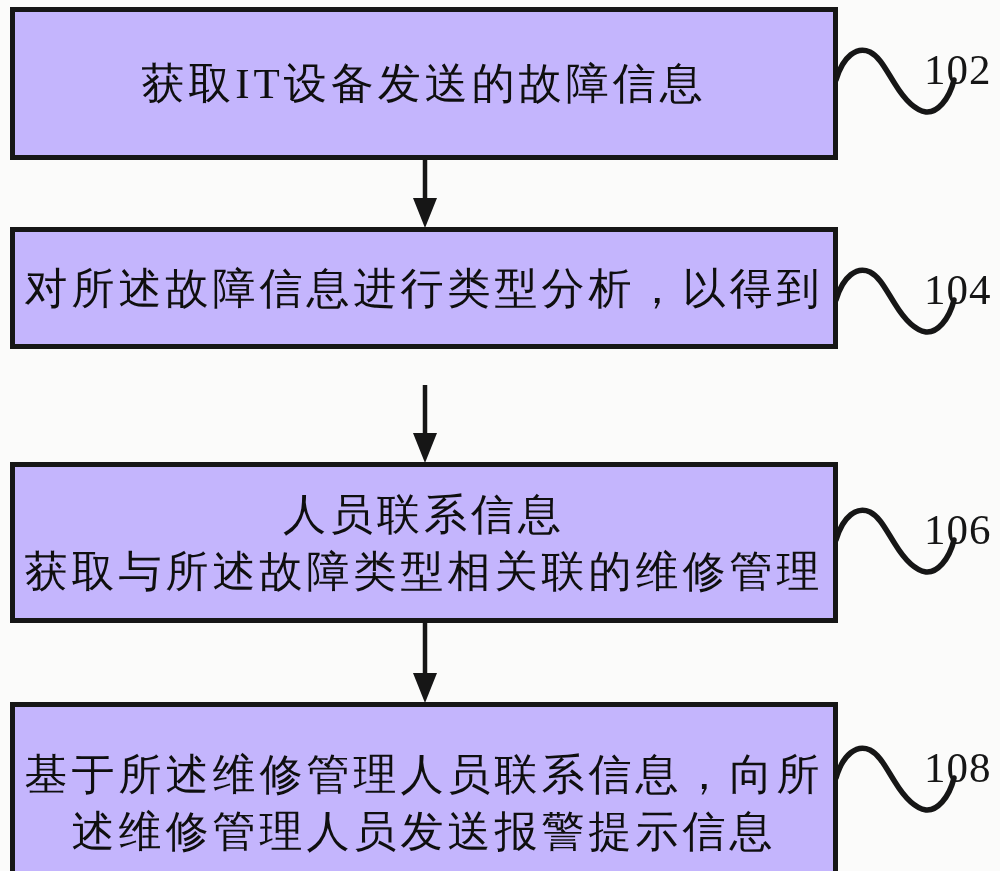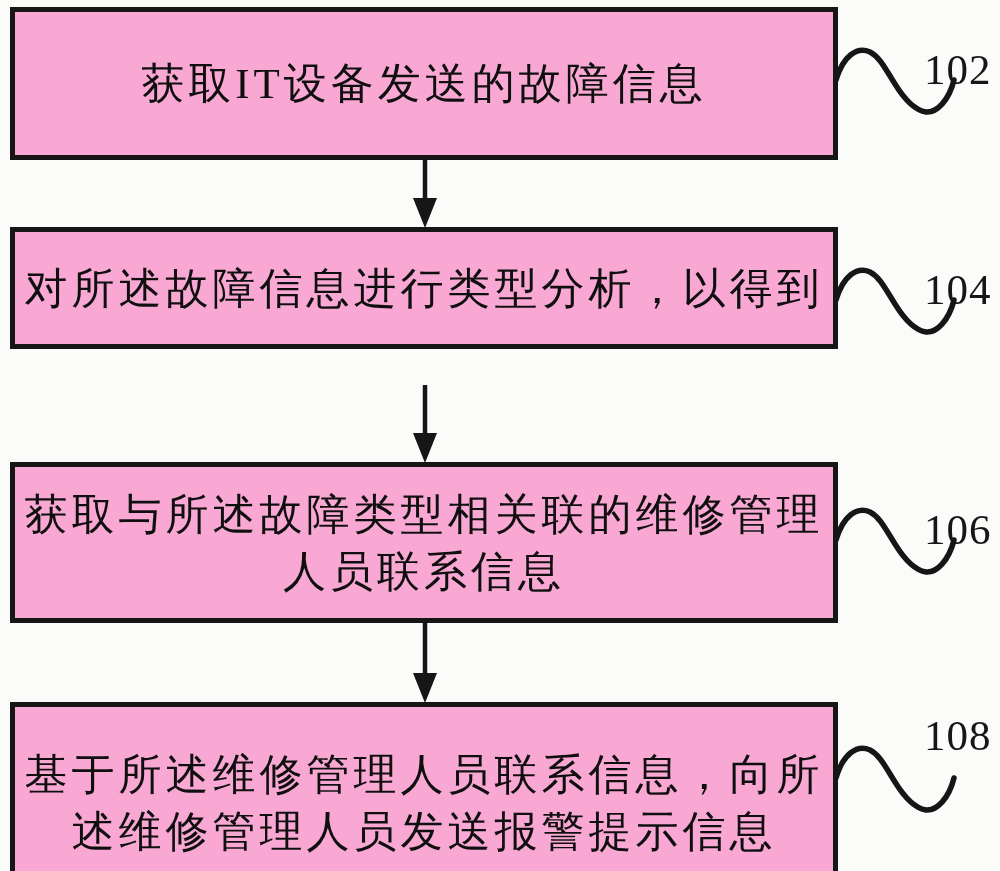--- a/index.html
+++ b/index.html
@@ -3,21 +3,21 @@
 <meta charset="utf-8">
 <style>
   html,body{margin:0;padding:0}
   body{
     width:1000px;height:871px;position:relative;overflow:hidden;
     background:#fbfbfa;
     font-family:"Liberation Serif","DejaVu Serif",serif;
   }
   .flow-box{
     position:absolute;left:10px;width:828px;box-sizing:border-box;
-    border:5px solid #161616;background:#f9a8d4;
+    border:5px solid #161616;background:#c4b5fd;
     display:flex;flex-direction:column;align-items:center;justify-content:center;
     color:#0f0f0f;font-size:43px;line-height:57px;letter-spacing:4px;
     text-align:center;white-space:nowrap;
   }
   #box-102{top:7px;height:153px}
   #box-104{top:227px;height:122px}
   #box-106{top:462px;height:161px}
   #box-108{top:702px;height:201px}
   .arrow{position:absolute;left:410px}
   #arrow-1{top:160px}
@@ -28,21 +28,21 @@
   #conn-104{top:258px}
   #conn-106{top:498px}
   #conn-108{top:736px}
   .ref{
     position:absolute;left:924px;color:#161616;
     font-size:43px;line-height:44px;letter-spacing:1px;text-align:right;
   }
   #ref-102{top:48px}
   #ref-104{top:268px}
   #ref-106{top:508px}
-  #ref-108{top:714px}
+  #ref-108{top:746px}
 </style>
 </head>
 <body>
 
 <div class="flow-box" id="box-102">
   <span>获取IT设备发送的故障信息</span>
 </div>
 <svg class="connector" id="conn-102" width="132" height="88" viewBox="0 0 132 88">
   <path d="M 3 42 C 10 18, 24 8, 37 14 C 47 19, 53 32, 62 46 C 70 59, 80 72, 93 74 C 104 75, 116 62, 121 42" fill="none" stroke="#161616" stroke-width="5.5" stroke-linecap="round"></path>
 </svg>
@@ -60,22 +60,22 @@
   <path d="M 3 42 C 10 18, 24 8, 37 14 C 47 19, 53 32, 62 46 C 70 59, 80 72, 93 74 C 104 75, 116 62, 121 42" fill="none" stroke="#161616" stroke-width="5.5" stroke-linecap="round"></path>
 </svg>
 <span class="ref" id="ref-104">104</span>
 
 <svg class="arrow" id="arrow-2" width="30" height="78" viewBox="0 0 30 78">
   <line x1="15" y1="0" x2="15" y2="52" stroke="#161616" stroke-width="4.5"></line>
   <polygon points="3,48 27,48 15,78" fill="#161616"></polygon>
 </svg>
 
 <div class="flow-box" id="box-106">
+  <span>人员联系信息</span>
   <span>获取与所述故障类型相关联的维修管理</span>
-  <span>人员联系信息</span>
 </div>
 <svg class="connector" id="conn-106" width="132" height="88" viewBox="0 0 132 88">
   <path d="M 3 42 C 10 18, 24 8, 37 14 C 47 19, 53 32, 62 46 C 70 59, 80 72, 93 74 C 104 75, 116 62, 121 42" fill="none" stroke="#161616" stroke-width="5.5" stroke-linecap="round"></path>
 </svg>
 <span class="ref" id="ref-106">106</span>
 
 <svg class="arrow" id="arrow-3" width="30" height="80" viewBox="0 0 30 80">
   <line x1="15" y1="0" x2="15" y2="54" stroke="#161616" stroke-width="4.5"></line>
   <polygon points="3,50 27,50 15,80" fill="#161616"></polygon>
 </svg>

